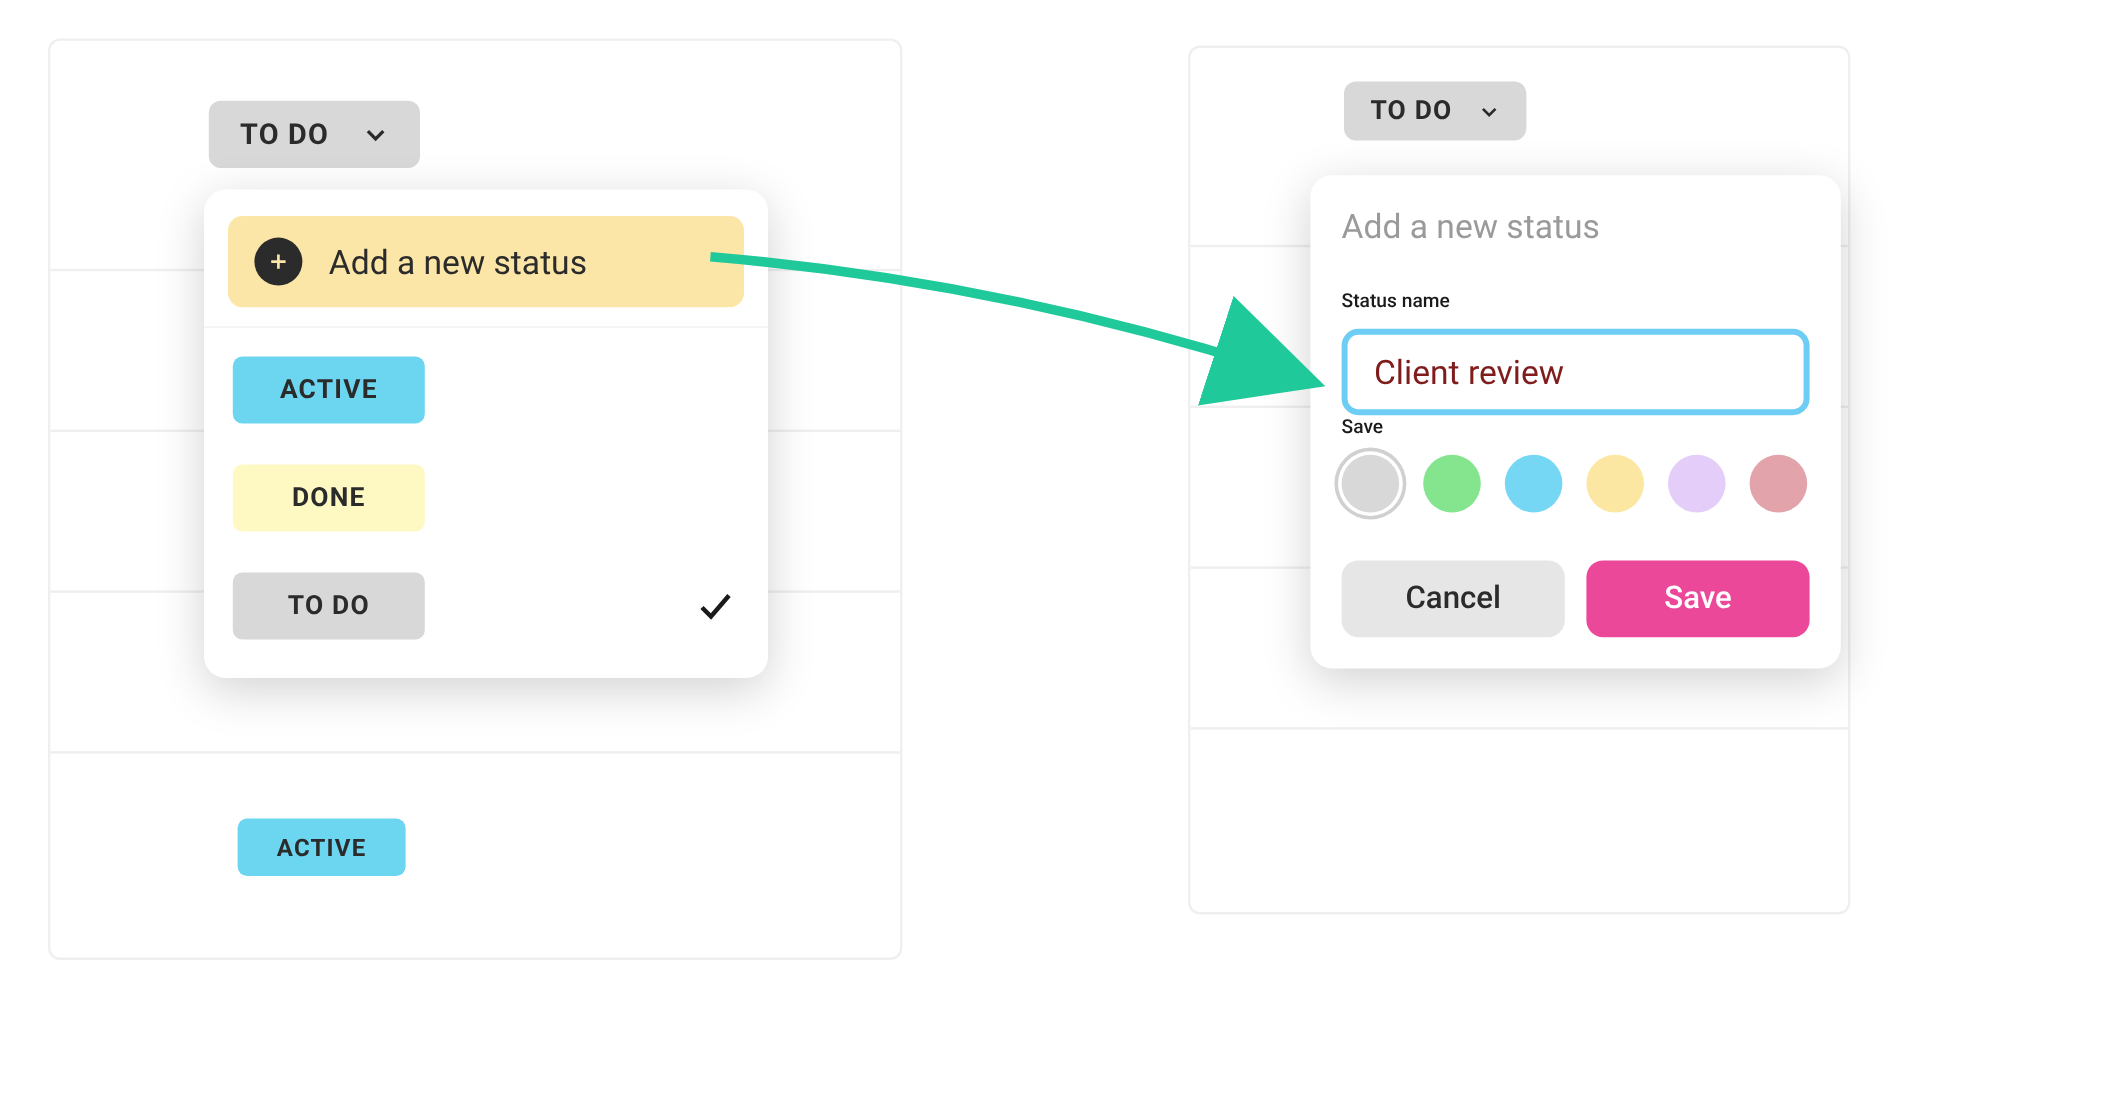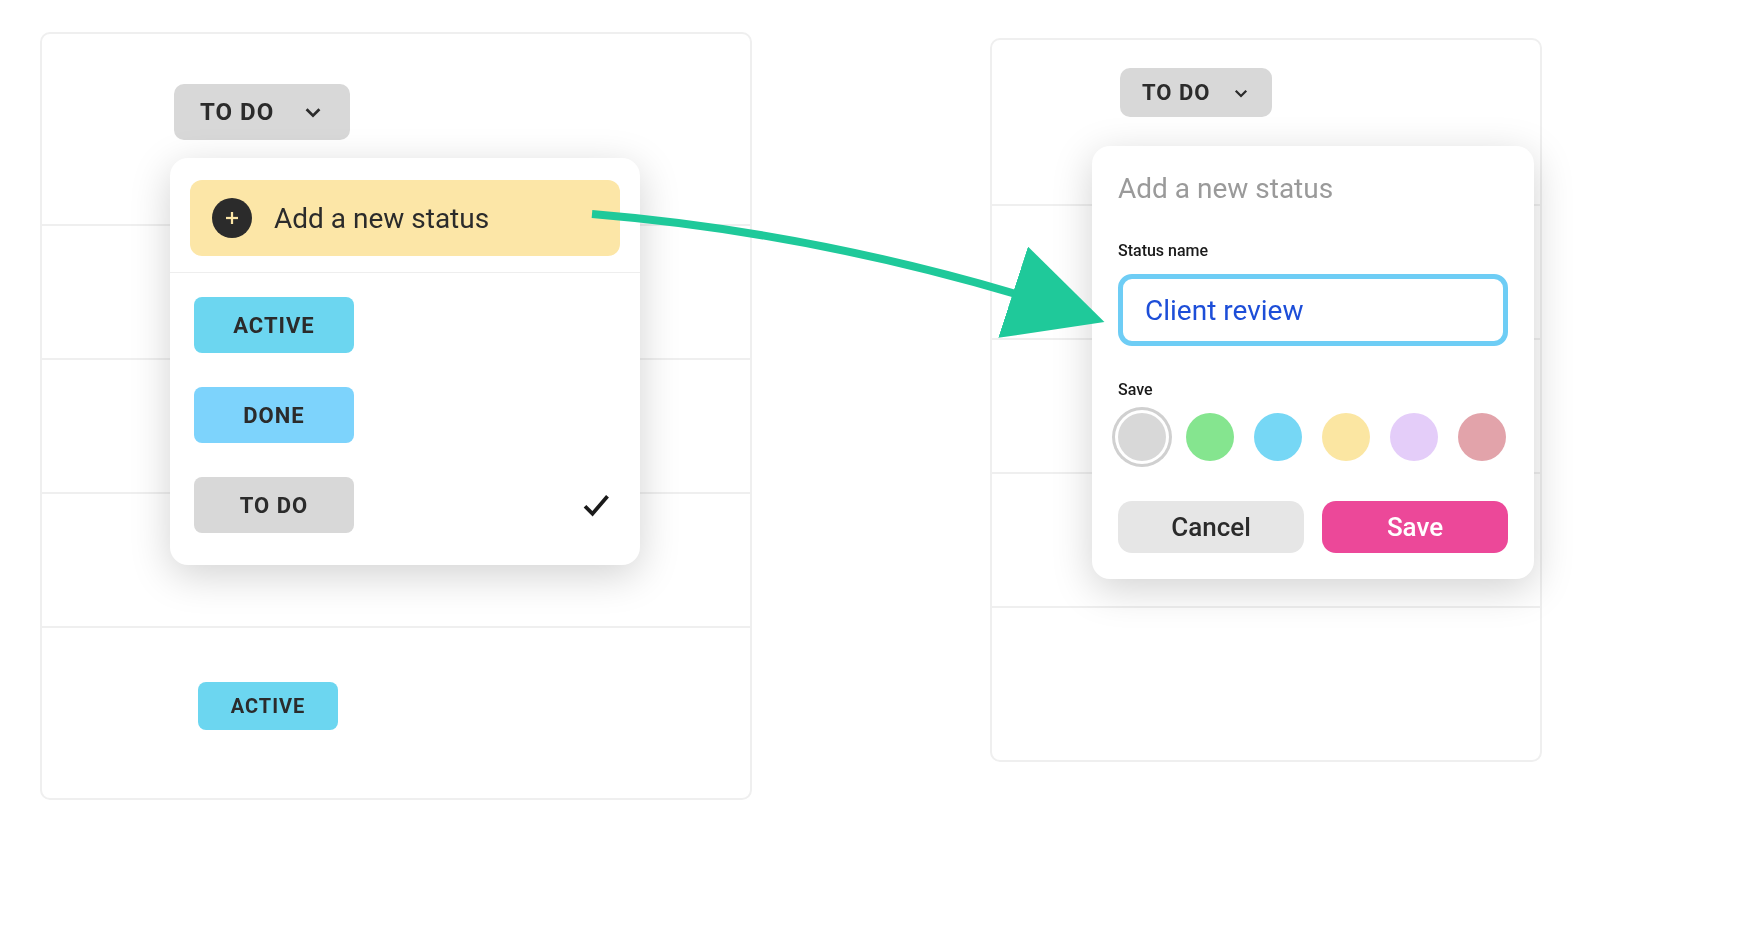--- a/index.html
+++ b/index.html
@@ -210,25 +210,24 @@
       color: #1a1a1a;
       font-weight: 500;
       margin-bottom: 14px;
     }
     .name-input {
       width: 100%;
       height: 72px;
       border: 5px solid #6ecdf5;
       border-radius: 14px;
       font-size: 28px;
-      color: #1d4ed8;
+      color: #7f1d1d;
       padding: 0 22px;
       outline: none;
       font-family: inherit;
-      margin-bottom: 34px;
     }
     .color-row {
       display: flex;
       gap: 20px;
       margin-bottom: 40px;
       margin-top: 6px;
     }
     .color-swatch {
       width: 48px;
       height: 48px;
@@ -238,21 +237,21 @@
     }
     .color-swatch.selected {
       box-shadow: 0 0 0 3px #fff, 0 0 0 6px #d0d0d0;
     }
     .button-row {
       display: flex;
       gap: 18px;
     }
     .btn {
       flex: 1;
-      height: 52px;
+      height: 64px;
       border: none;
       border-radius: 14px;
       font-size: 26px;
       font-weight: 500;
       cursor: pointer;
       font-family: inherit;
     }
     .btn-cancel {
       background: #e6e6e6;
       color: #2b2b2b;
@@ -300,21 +299,21 @@
           </svg>
       </span>
       <span class="add-row-label">Add a new status</span>
     </div>
     <div class="dropdown-divider"></div>
     <div id="status-options">
         <div class="status-option">
           <span class="status-badge" style="background: rgb(108, 214, 240);">ACTIVE</span>
         </div>
         <div class="status-option">
-          <span class="status-badge" style="background: #7dd3fc;">DONE</span>
+          <span class="status-badge" style="background: #fef9c3;">DONE</span>
         </div>
         <div class="status-option">
           <span class="status-badge" style="background: rgb(216, 216, 216);">TO DO</span>
           <svg viewBox="0 0 24 24" class="checkmark">
             <polyline points="4 13 10 19 22 5"></polyline>
           </svg>
         </div>
       </div>
   </div>
 

